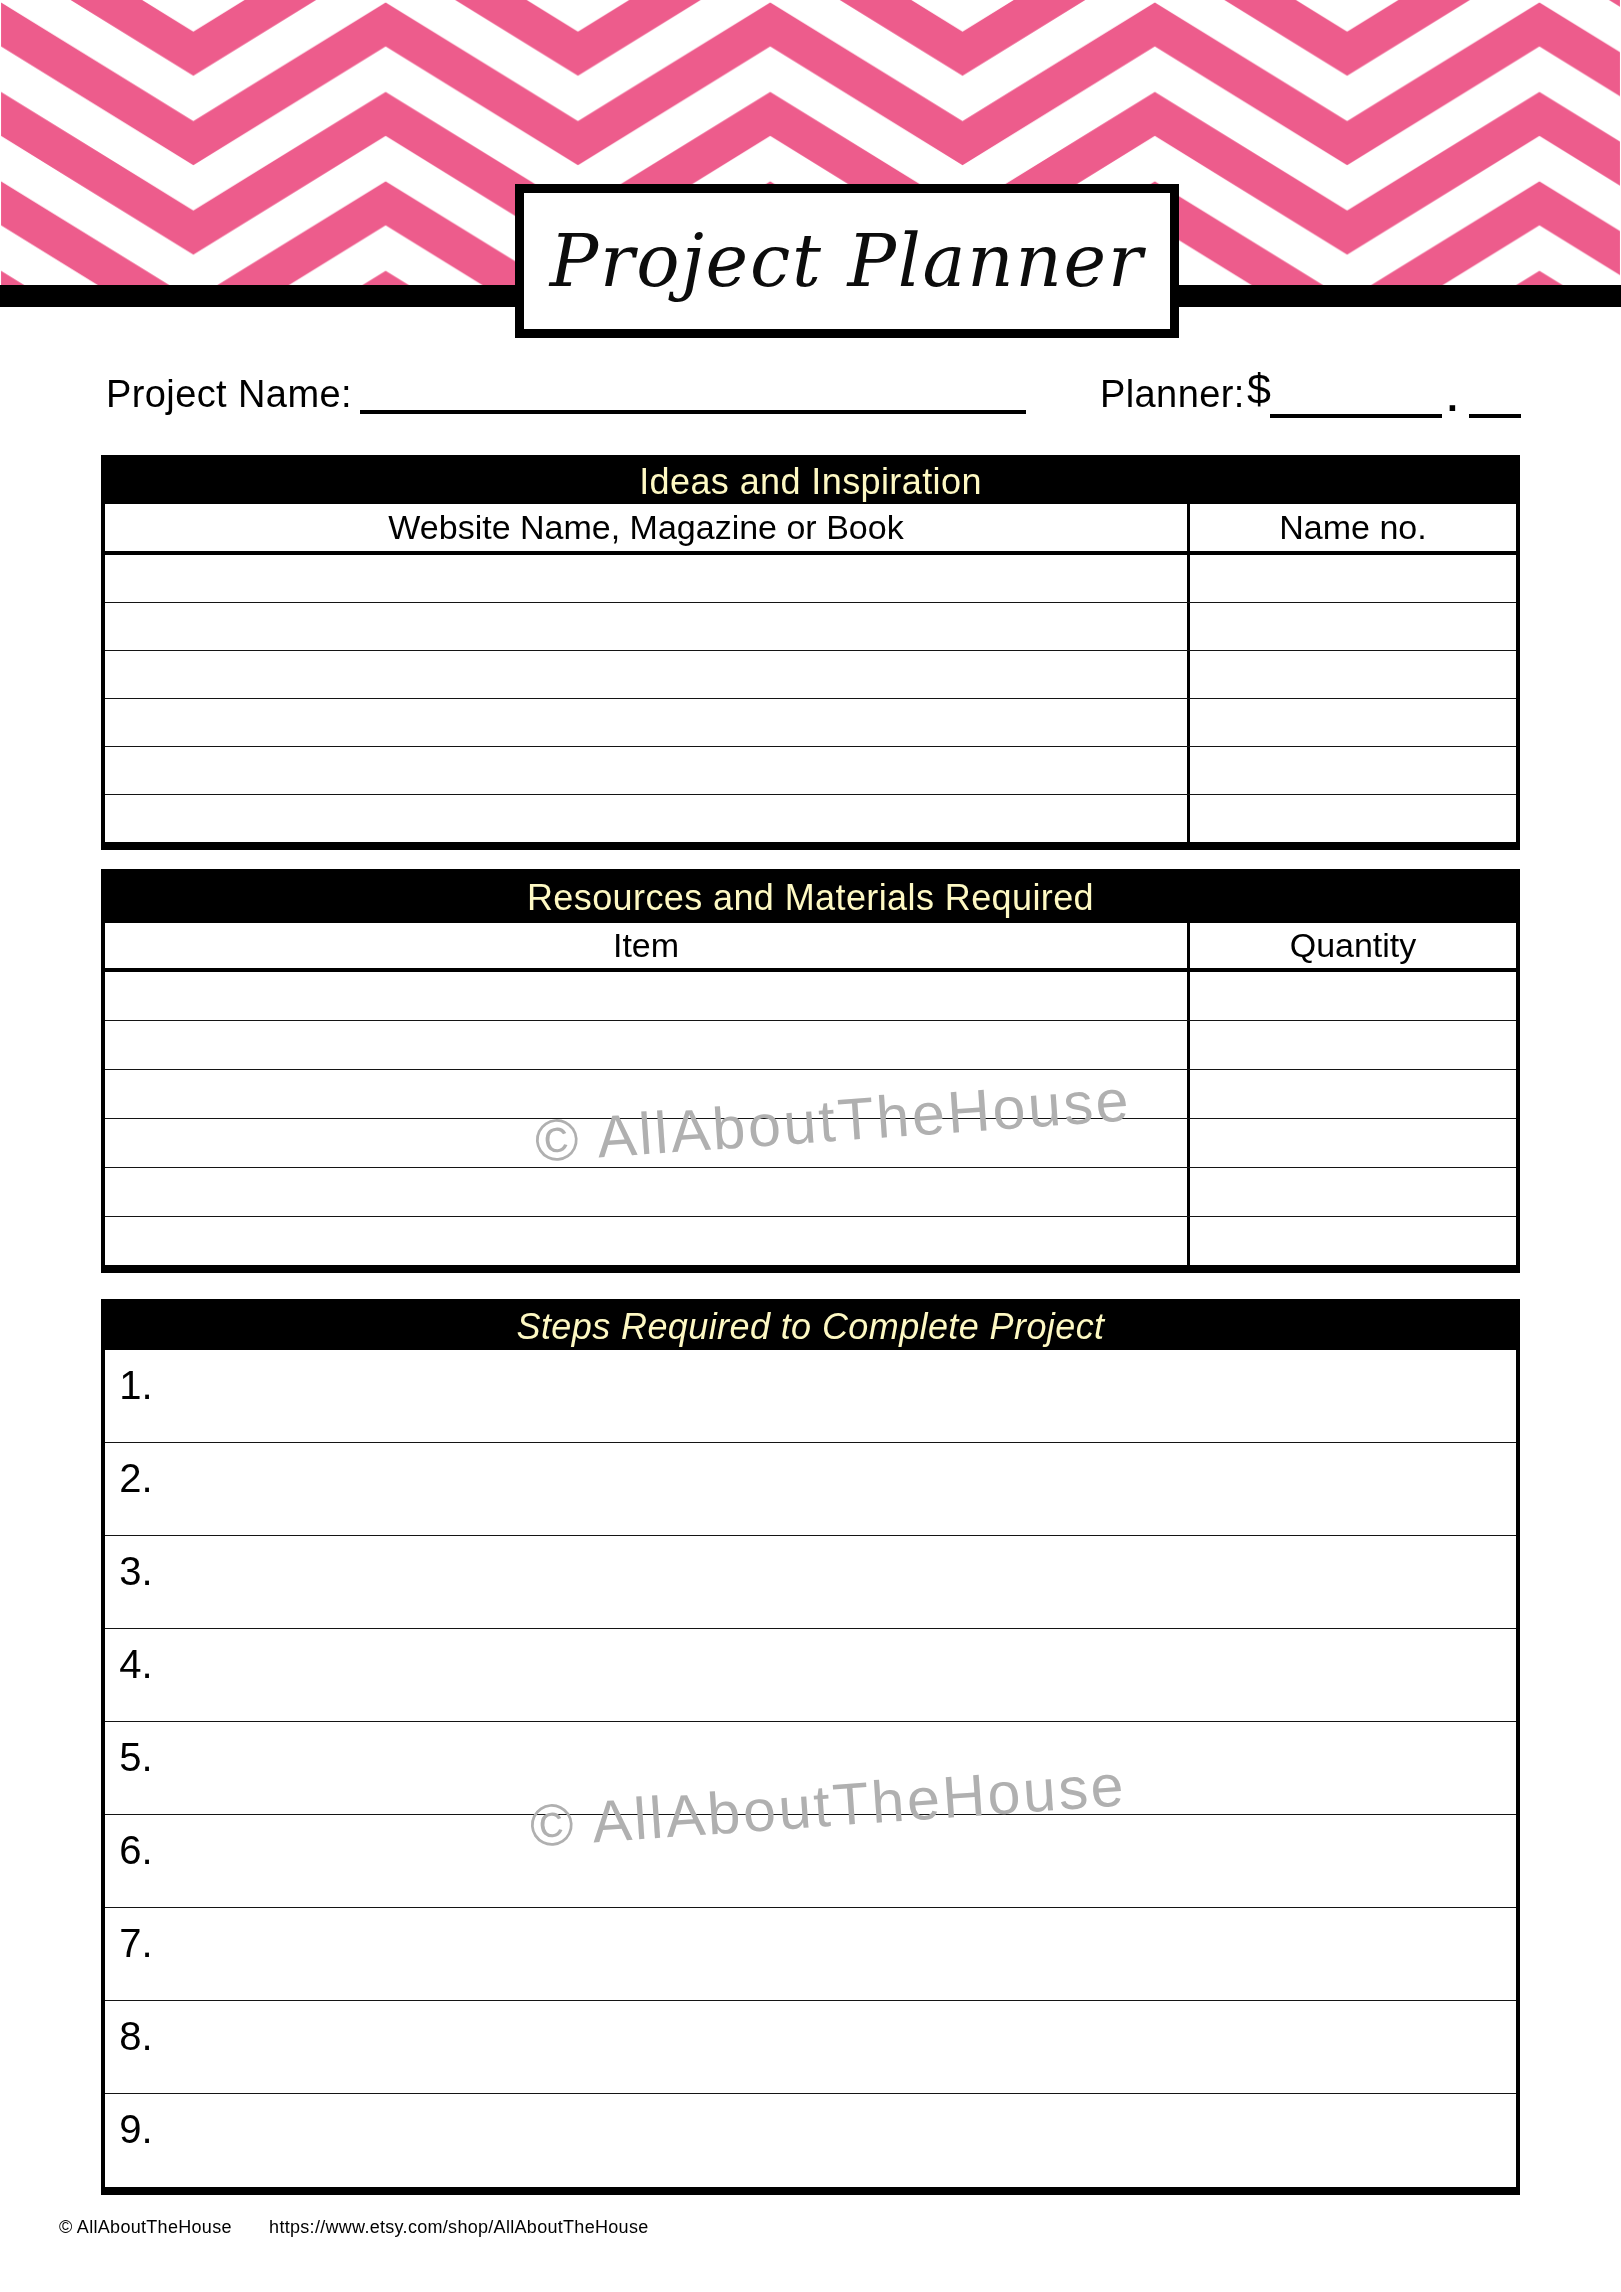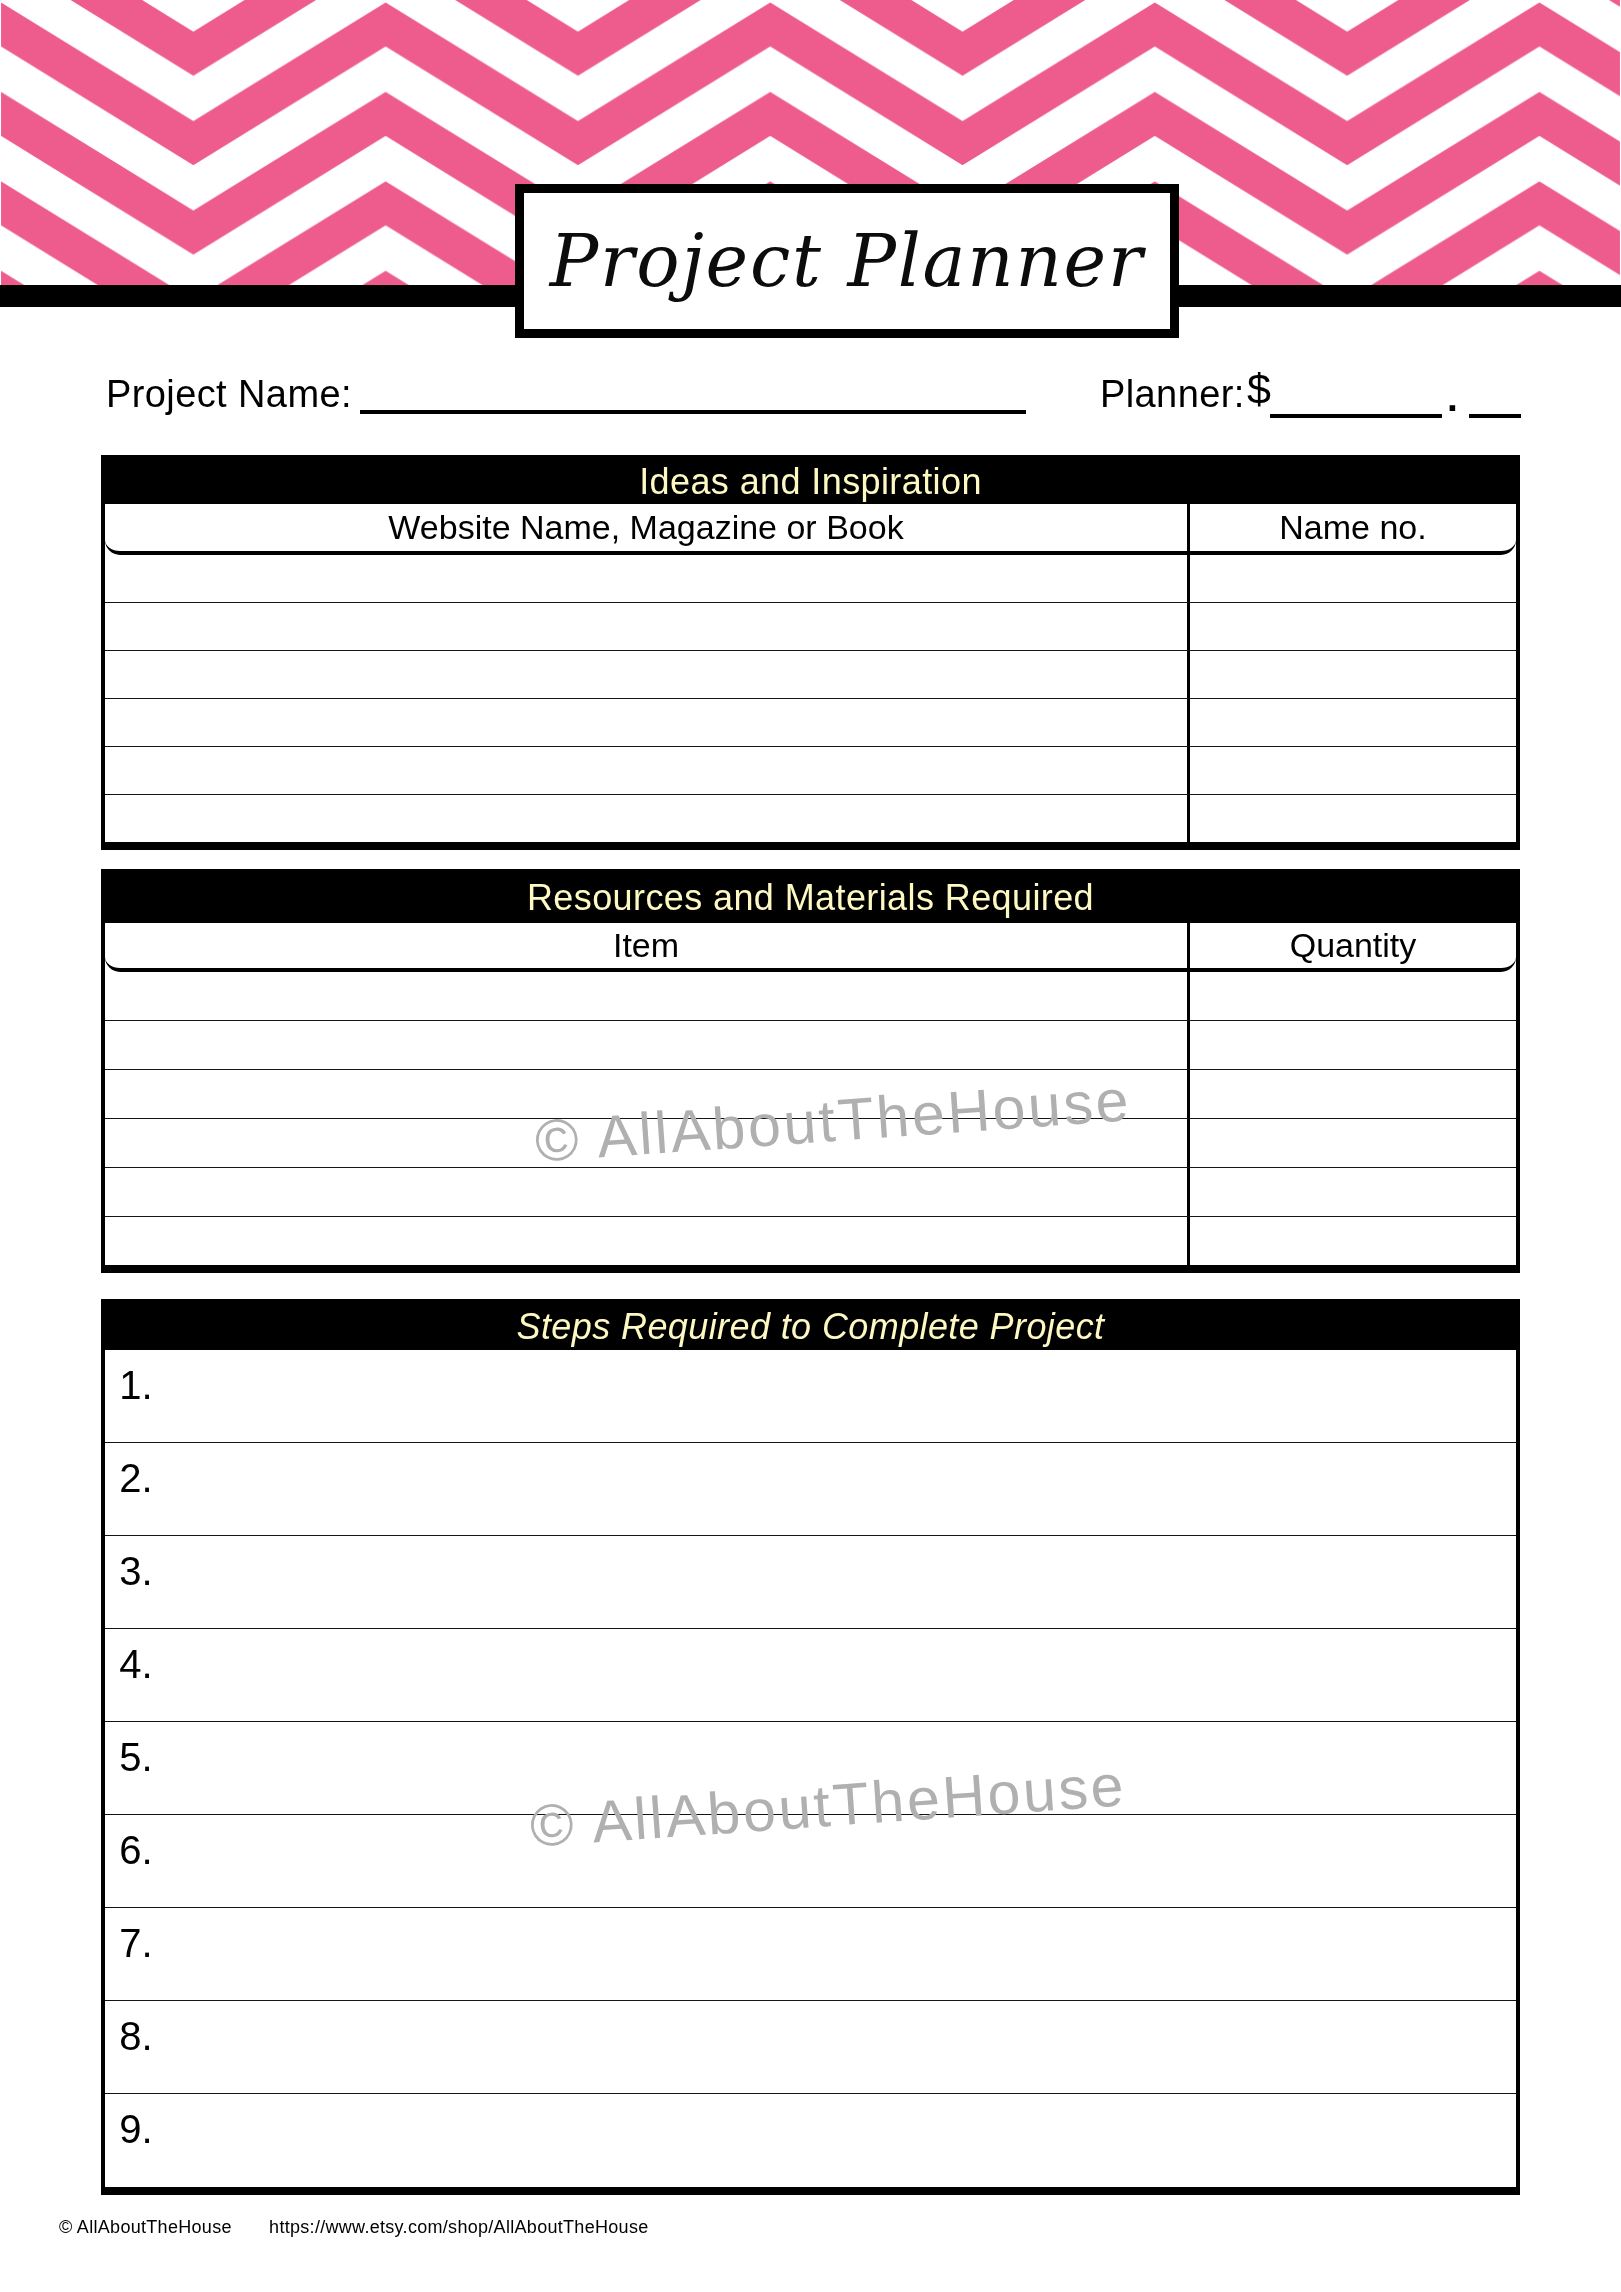--- a/index.html
+++ b/index.html
@@ -23,21 +23,21 @@
   .blank-line{position:absolute;height:3.6px;background:#000;}
   .pn-line{left:360px;top:410px;width:666px;}
   .bud-line{left:1270px;top:414px;width:172px;}
   .dot{position:absolute;left:1447px;top:376px;font-size:39px;font-weight:bold;}
   .cents-line{left:1469px;top:414px;width:52px;}
 
   
   .ptable{position:absolute;left:101px;width:1419px;box-sizing:border-box;
           border:4.5px solid #000;border-bottom-width:8px;background:#fff;}
   .tbar{background:#000;color:#fef9c3;text-align:center;font-size:36px;letter-spacing:0.4px;}
-  .thead{display:flex;border-bottom:4.5px solid #000;border-radius:15px;}
+  .thead{display:flex;border-bottom:4.5px solid #000;}
   .thead .hc{text-align:center;font-size:34px;box-sizing:border-box;}
   .c1w{width:1085px;border-right:3.6px solid #000;}
   .c2w{flex:1;}
   .rows .r{display:flex;border-bottom:1.8px solid #141414;}
   .rows .r:last-child{border-bottom:none;}
   .rows .c1{width:1085px;border-right:3.6px solid #000;box-sizing:border-box;}
   .rows .c2{flex:1;}
 
   #table-ideas{top:455px;}
   #table-ideas .tbar{height:45px;line-height:45px;}

